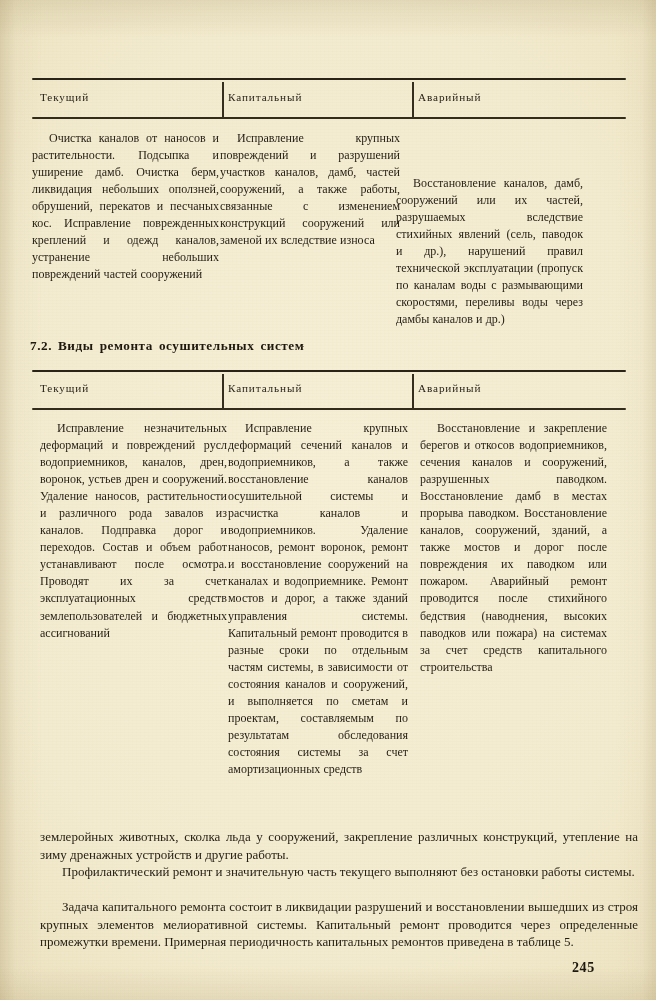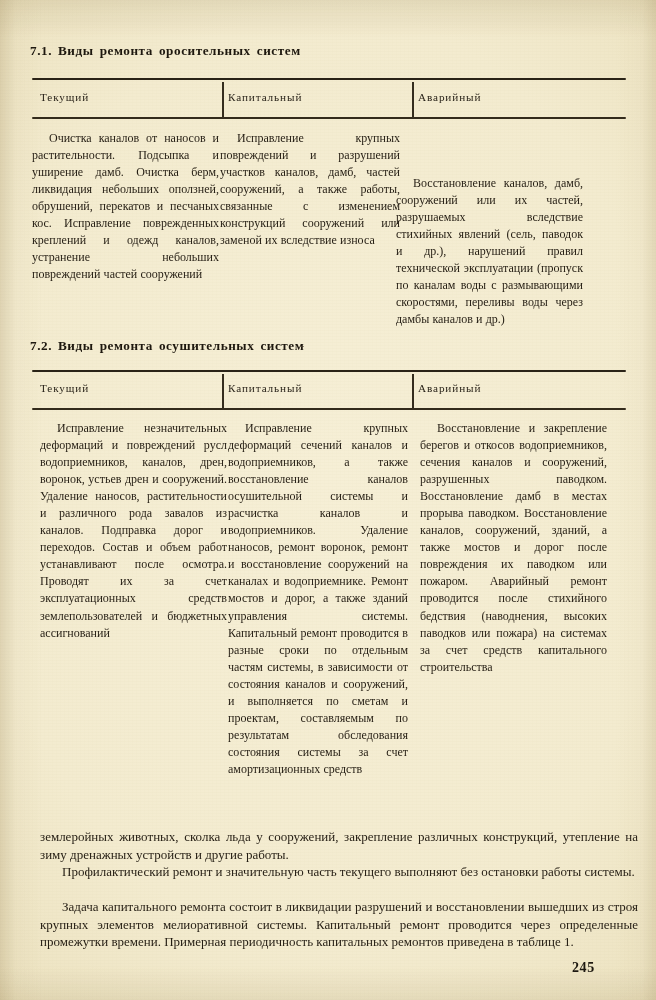--- a/index.html
+++ b/index.html
@@ -122,21 +122,20 @@
     font-size: 12px;
     color: #4a4030;
   }
 </style>
 </head>
 <body>
 
 <div id="page">
   <div class="content">
 
-    <div class="section-title" style="left:30px; top:43px;">7.1. Виды ремонта оросительных систем</div>
 
     <div class="rule" style="left:32px; top:78px; width:594px;"></div>
 
     <div class="th" style="left:40px; top:91px; width:178px;">Текущий</div>
     <div class="th" style="left:228px; top:91px; width:178px;">Капитальный</div>
     <div class="th" style="left:418px; top:91px; width:200px;">Аварийный</div>
 
     <div class="rule thin" style="left:32px; top:117px; width:594px;"></div>
 
     <div class="vdiv" style="left:222px; top:82px; height:36px;"></div>
@@ -178,19 +177,19 @@
 
     <div class="para" style="left:28px; top:828px; width:598px;">
       <p>землеройных животных, сколка льда у сооружений, закрепление различных конструкций, утепление на зиму дренажных устройств и другие работы.</p>
     </div>
 
     <div class="para" style="left:28px; top:863px; width:598px;">
       <p class="ind">Профилактический ремонт и значительную часть текущего выполняют без остановки работы системы.</p>
     </div>
 
     <div class="para" style="left:28px; top:898px; width:598px;">
-      <p class="ind">Задача капитального ремонта состоит в ликвидации разрушений и восстановлении вышедших из строя крупных элементов мелиоративной системы. Капитальный ремонт проводится через определенные промежутки времени. Примерная периодичность капитальных ремонтов приведена в таблице 1.</p>
+      <p class="ind">Задача капитального ремонта состоит в ликвидации разрушений и восстановлении вышедших из строя крупных элементов мелиоративной системы. Капитальный ремонт проводится через определенные промежутки времени. Примерная периодичность капитальных ремонтов приведена в таблице 5.</p>
     </div>
 
     <div class="page-number" style="left:572px; top:960px;">245</div>
 
   </div>
 </div>
 
 </body></html>

